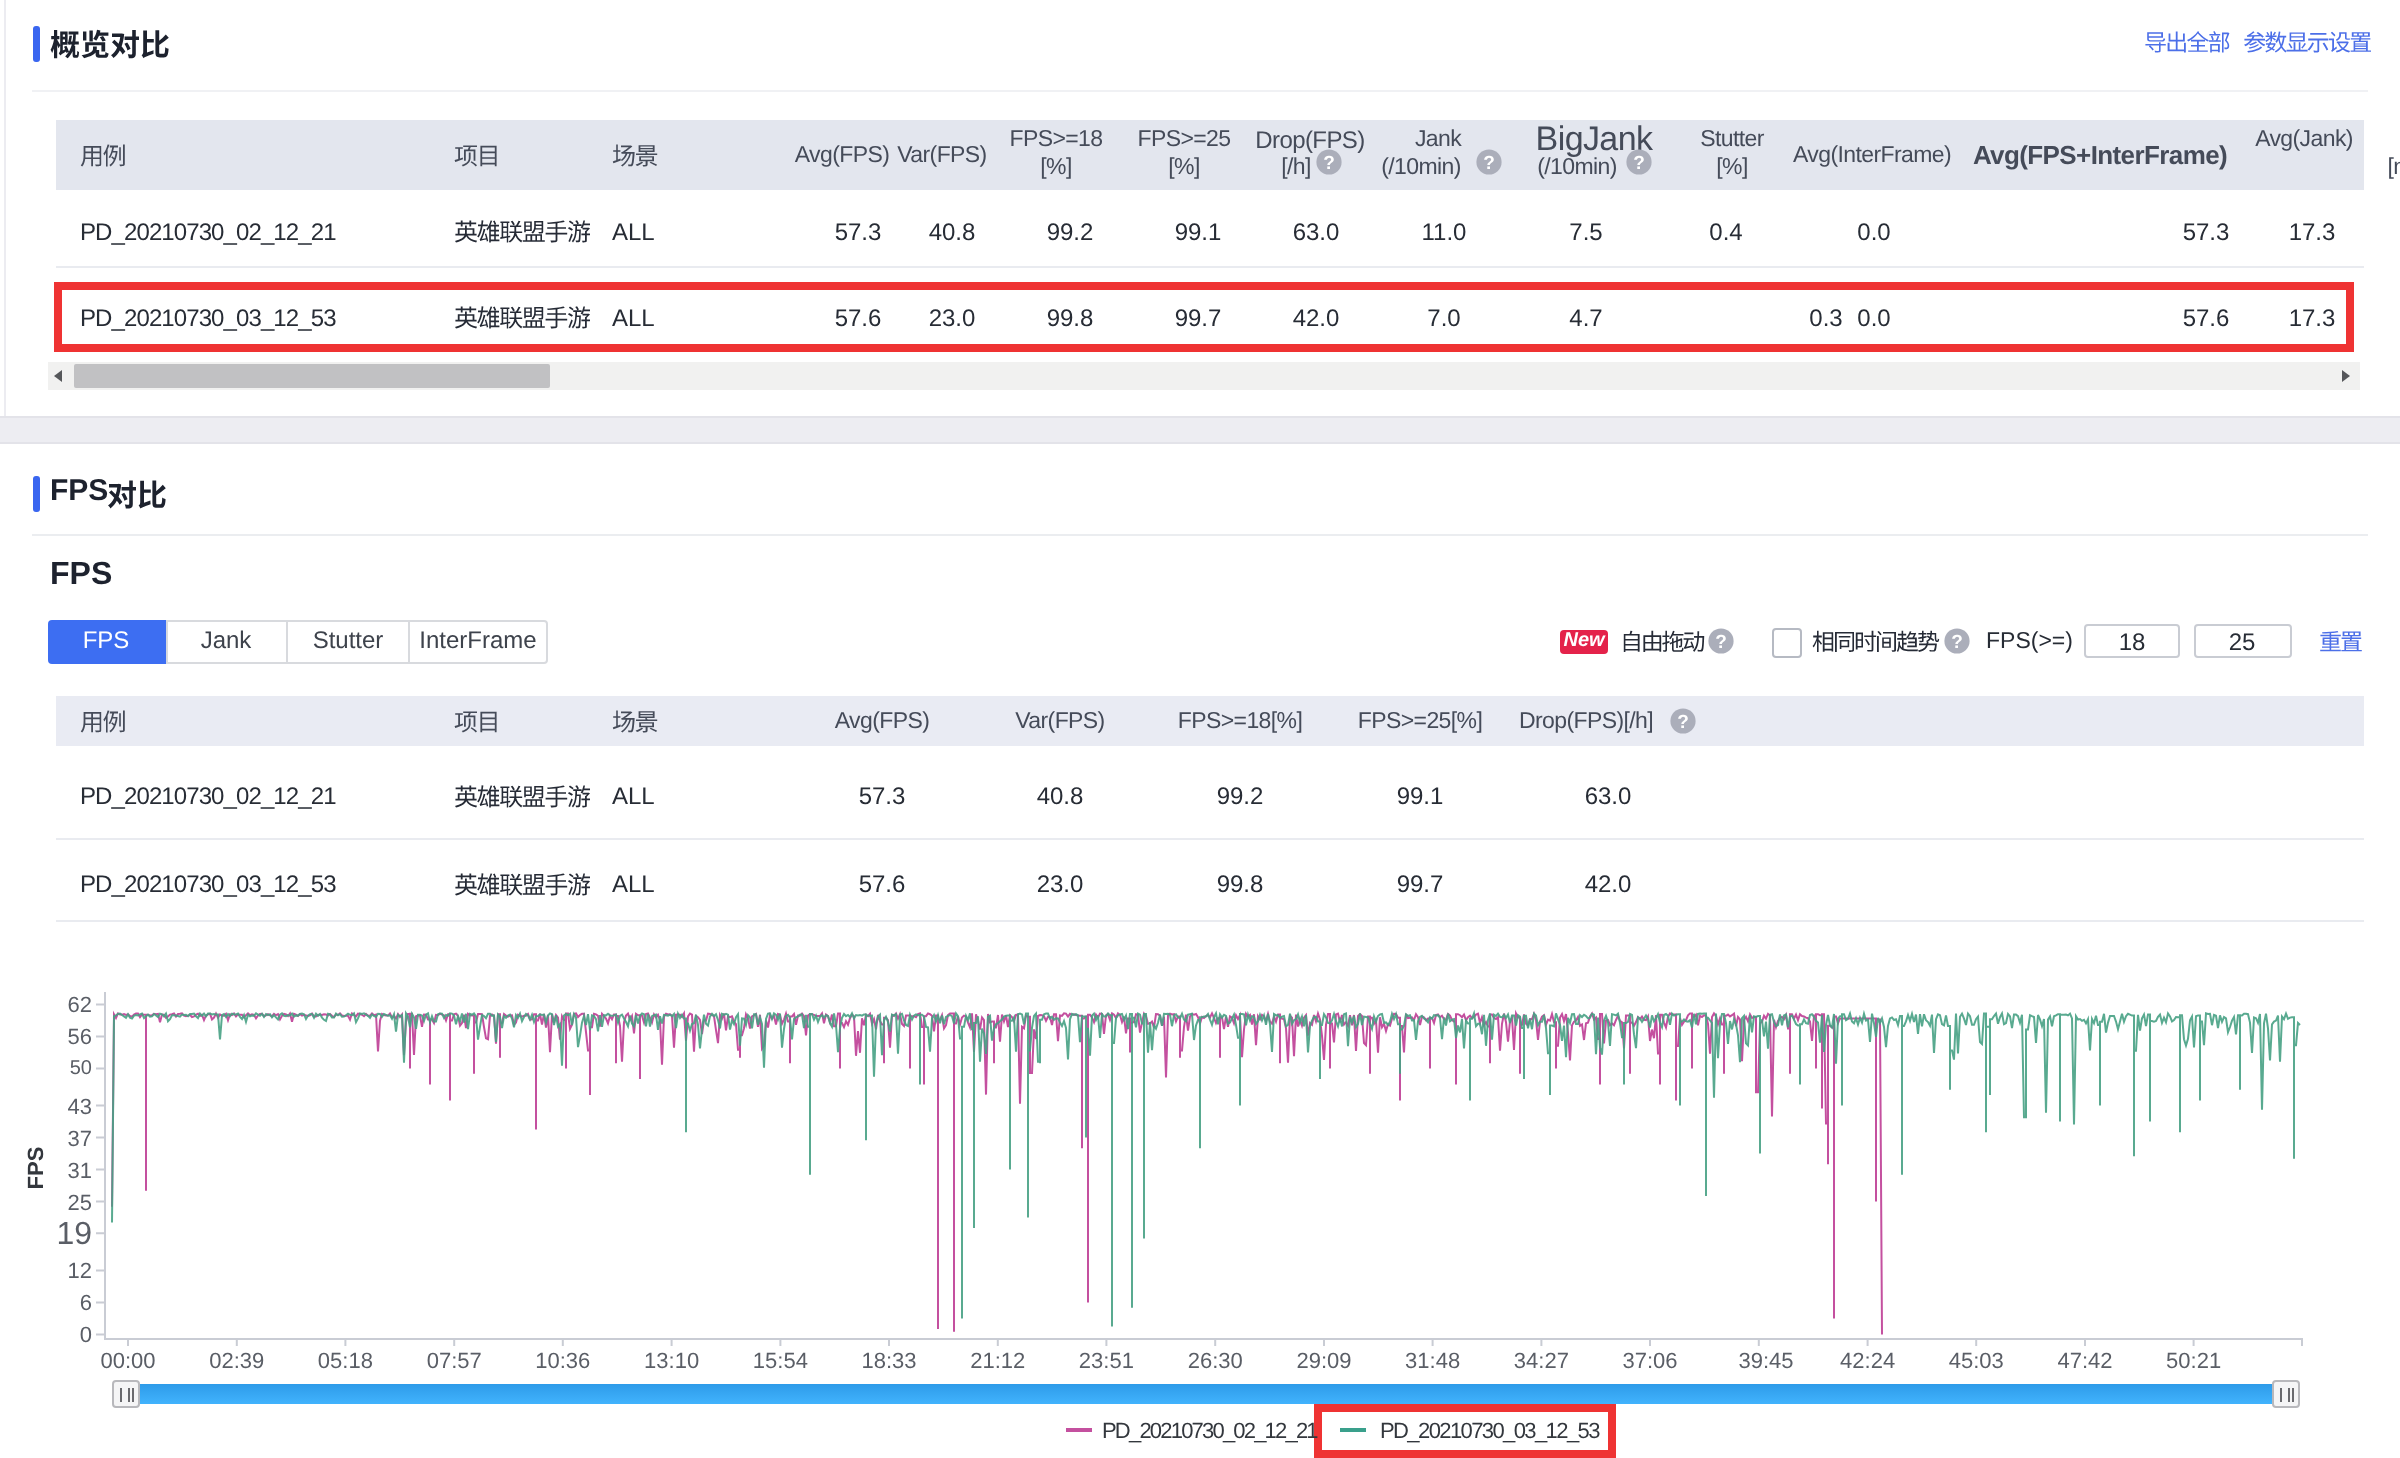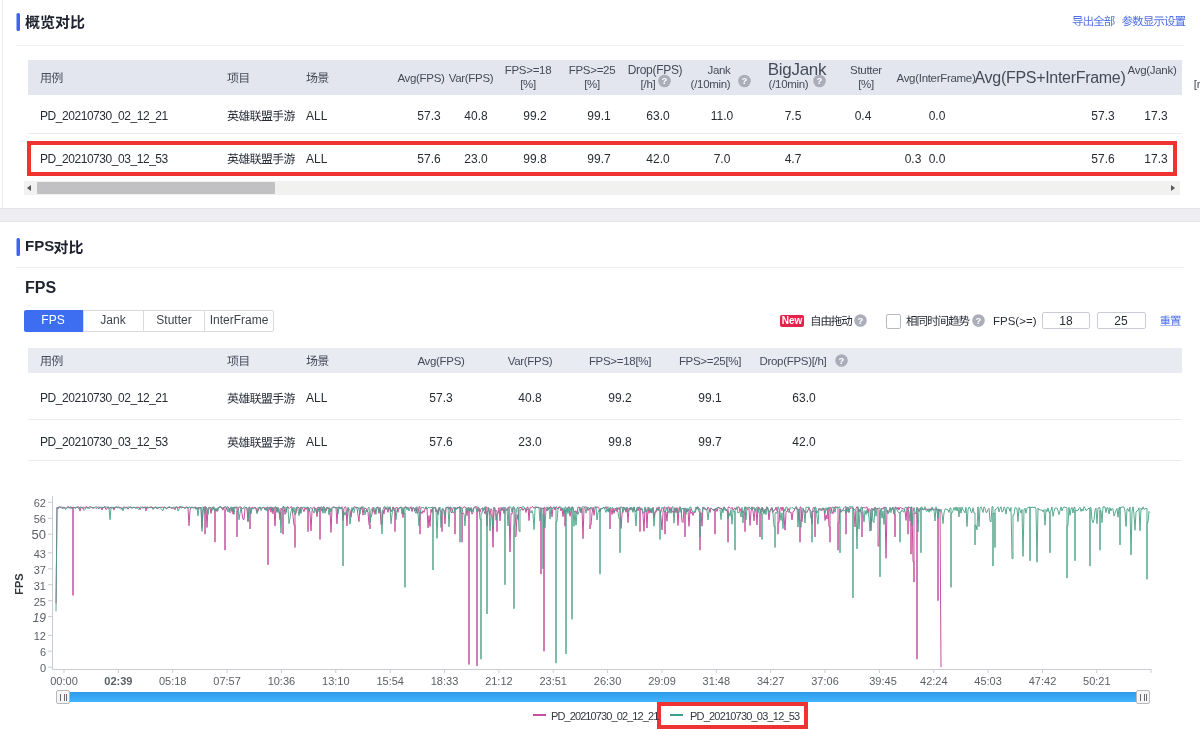--- a/index.html
+++ b/index.html
@@ -75,30 +75,30 @@
 <div class="t c" style="left:592px;top:77px;font-size:11.5px;color:#454b59;letter-spacing:-0.3px;">[%]</div>
 <div class="t c" style="left:655px;top:62.5px;font-size:12px;color:#454b59;letter-spacing:-0.3px;">Drop(FPS)</div>
 <div class="t c" style="left:648px;top:77px;font-size:11.5px;color:#454b59;letter-spacing:-0.3px;">[/h]</div>
 <div class="t c" style="left:719px;top:62.5px;font-size:11.5px;color:#454b59;letter-spacing:-0.3px;">Jank</div>
 <div class="t c" style="left:710.5px;top:77px;font-size:11.5px;color:#454b59;letter-spacing:-0.3px;">(/10min)</div>
 <div class="t c" style="left:797px;top:62.5px;font-size:17px;color:#454b59;letter-spacing:-0.3px;">BigJank</div>
 <div class="t c" style="left:788.5px;top:77px;font-size:11.5px;color:#454b59;letter-spacing:-0.3px;">(/10min)</div>
 <div class="t c" style="left:866px;top:62.5px;font-size:11.5px;color:#454b59;letter-spacing:-0.3px;">Stutter</div>
 <div class="t c" style="left:866px;top:77px;font-size:11.5px;color:#454b59;letter-spacing:-0.3px;">[%]</div>
 <div class="t c" style="left:936px;top:71px;font-size:11.5px;color:#454b59;letter-spacing:-0.3px;">Avg(InterFrame)</div>
-<div class="t c" style="left:1050px;top:71px;font-size:16px;color:#454b59;letter-spacing:-0.3px;">Avg(FPS+InterFrame)</div>
+<div class="t c" style="left:1050px;top:71px;font-size:13px;color:#454b59;letter-spacing:-0.3px;font-weight:bold;">Avg(FPS+InterFrame)</div>
 <div class="t c" style="left:1152px;top:62.5px;font-size:11.5px;color:#454b59;letter-spacing:-0.3px;">Avg(Jank)</div>
 <div class="t c" style="left:1204px;top:77px;font-size:11.5px;color:#454b59;letter-spacing:-0.3px;">[ms]</div>
 <div class="t " style="left:25px;top:281px;font-size:16px;color:#1d222e;font-weight:bold;">FPS</div>
 <div class="t " style="left:25px;top:239px;font-size:15px;color:#1d222e;font-weight:bold;">FPS</div>
 <div class="t c" style="left:53px;top:313px;font-size:12px;color:#fff;">FPS</div>
 <div class="t c" style="left:113px;top:313px;font-size:12px;color:#3e434c;">Jank</div>
 <div class="t c" style="left:174px;top:313px;font-size:12px;color:#3e434c;">Stutter</div>
 <div class="t c" style="left:239px;top:313px;font-size:12px;color:#3e434c;">InterFrame</div>
-<div class="t c" style="left:792px;top:315.5px;font-size:10px;color:#fff;font-weight:bold;line-height:10px;text-align:center;">New</div>
+<div class="t c" style="left:792px;top:315.5px;font-size:10px;color:#fff;font-weight:bold;font-style:italic;line-height:10px;text-align:center;">New</div>
 <div class="t " style="left:993px;top:314px;font-size:11.5px;color:#272c35;">FPS(&gt;=)</div>
 <div class="t c" style="left:1066px;top:314px;font-size:12px;color:#272c35;">18</div>
 <div class="t c" style="left:1121px;top:314px;font-size:12px;color:#272c35;">25</div>
 <div class="t c" style="left:441px;top:354px;font-size:11.5px;color:#454b59;letter-spacing:-0.3px;">Avg(FPS)</div>
 <div class="t c" style="left:530px;top:354px;font-size:11.5px;color:#454b59;letter-spacing:-0.3px;">Var(FPS)</div>
 <div class="t c" style="left:620px;top:354px;font-size:11.5px;color:#454b59;letter-spacing:-0.3px;">FPS&gt;=18[%]</div>
 <div class="t c" style="left:710px;top:354px;font-size:11.5px;color:#454b59;letter-spacing:-0.3px;">FPS&gt;=25[%]</div>
 <div class="t c" style="left:793px;top:354px;font-size:11.5px;color:#454b59;letter-spacing:-0.3px;">Drop(FPS)[/h]</div>
 <div class="t " style="left:40px;top:391px;font-size:12px;color:#272c35;letter-spacing:-0.45px;">PD_20210730_02_12_21</div>
 <div class="t " style="left:306px;top:391px;font-size:12px;color:#272c35;">ALL</div>
@@ -109,31 +109,31 @@
 <div class="t c" style="left:620px;top:391px;font-size:12px;color:#272c35;">99.2</div>
 <div class="t c" style="left:710px;top:391px;font-size:12px;color:#272c35;">99.1</div>
 <div class="t c" style="left:804px;top:391px;font-size:12px;color:#272c35;">63.0</div>
 <div class="t c" style="left:441px;top:435px;font-size:12px;color:#272c35;">57.6</div>
 <div class="t c" style="left:530px;top:435px;font-size:12px;color:#272c35;">23.0</div>
 <div class="t c" style="left:620px;top:435px;font-size:12px;color:#272c35;">99.8</div>
 <div class="t c" style="left:710px;top:435px;font-size:12px;color:#272c35;">99.7</div>
 <div class="t c" style="left:804px;top:435px;font-size:12px;color:#272c35;">42.0</div>
 <div class="t " style="left:46px;top:496.3px;font-size:11px;color:#5a5e66;text-align:right;transform:translateX(-100%);">62</div>
 <div class="t " style="left:46px;top:512.3px;font-size:11px;color:#5a5e66;text-align:right;transform:translateX(-100%);">56</div>
-<div class="t " style="left:46px;top:528.2px;font-size:13px;color:#5a5e66;text-align:right;transform:translateX(-100%);">50</div>
+<div class="t " style="left:46px;top:528.2px;font-size:10px;color:#5a5e66;text-align:right;transform:translateX(-100%);">50</div>
 <div class="t " style="left:46px;top:546.8px;font-size:11px;color:#5a5e66;text-align:right;transform:translateX(-100%);">43</div>
 <div class="t " style="left:46px;top:562.8px;font-size:11px;color:#5a5e66;text-align:right;transform:translateX(-100%);">37</div>
 <div class="t " style="left:46px;top:578.7px;font-size:11px;color:#5a5e66;text-align:right;transform:translateX(-100%);">31</div>
 <div class="t " style="left:46px;top:594.7px;font-size:11px;color:#5a5e66;text-align:right;transform:translateX(-100%);">25</div>
-<div class="t " style="left:46px;top:610.6px;font-size:12px;color:#5a5e66;text-align:right;transform:translateX(-100%);font-style:italic;">19</div>
+<div class="t " style="left:46px;top:610.6px;font-size:16px;color:#5a5e66;text-align:right;transform:translateX(-100%);">19</div>
 <div class="t " style="left:46px;top:629.3px;font-size:11px;color:#5a5e66;text-align:right;transform:translateX(-100%);">12</div>
 <div class="t " style="left:46px;top:645.2px;font-size:11px;color:#5a5e66;text-align:right;transform:translateX(-100%);">6</div>
 <div class="t " style="left:46px;top:661.2px;font-size:11px;color:#5a5e66;text-align:right;transform:translateX(-100%);">0</div>
 <div class="t c" style="left:64.0px;top:674px;font-size:11px;color:#5a5e66;">00:00</div>
-<div class="t c" style="left:118.4px;top:674px;font-size:11px;color:#5a5e66;font-weight:bold;">02:39</div>
+<div class="t c" style="left:118.4px;top:674px;font-size:11px;color:#5a5e66;">02:39</div>
 <div class="t c" style="left:172.7px;top:674px;font-size:11px;color:#5a5e66;">05:18</div>
 <div class="t c" style="left:227.1px;top:674px;font-size:11px;color:#5a5e66;">07:57</div>
 <div class="t c" style="left:281.4px;top:674px;font-size:11px;color:#5a5e66;">10:36</div>
 <div class="t c" style="left:335.8px;top:674px;font-size:11px;color:#5a5e66;">13:10</div>
 <div class="t c" style="left:390.2px;top:674px;font-size:11px;color:#5a5e66;">15:54</div>
 <div class="t c" style="left:444.5px;top:674px;font-size:11px;color:#5a5e66;">18:33</div>
 <div class="t c" style="left:498.9px;top:674px;font-size:11px;color:#5a5e66;">21:12</div>
 <div class="t c" style="left:553.2px;top:674px;font-size:11px;color:#5a5e66;">23:51</div>
 <div class="t c" style="left:607.6px;top:674px;font-size:11px;color:#5a5e66;">26:30</div>
 <div class="t c" style="left:662.0px;top:674px;font-size:11px;color:#5a5e66;">29:09</div>

